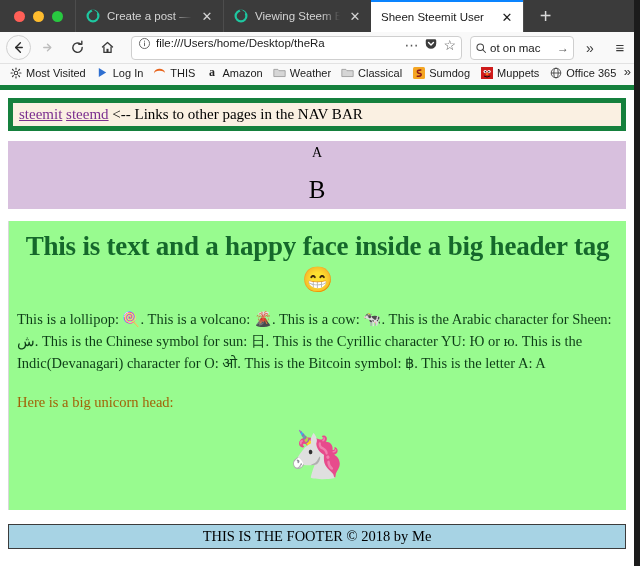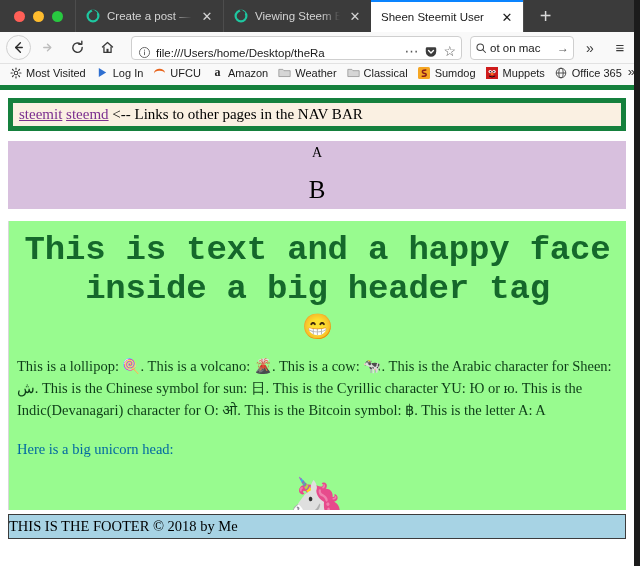--- a/index.html
+++ b/index.html
@@ -100,21 +100,21 @@
   }
   .navbtn.circled { border: 1px solid #d0d0d0; border-radius: 50%; width: 25px; height: 25px; }
   .navbtn.disabled { color: #bdbdbd; }
   .urlbar {
     flex: 1 1 auto;
     height: 24px;
     margin: 0 6px 0 8px;
     background: #fff;
     border: 1px solid #cfcfcf;
     border-radius: 4px;
-    display: flex; align-items: flex-end;
+    display: flex; align-items: flex-start;
     padding: 0 5px 0 6px;
     gap: 5px;
     overflow: hidden;
     min-width: 0;
   }
   .url-text {
     flex: 1 1 auto;
     font-size: 11.5px;
     color: #1b1b1b;
     white-space: nowrap;
@@ -193,53 +193,54 @@
   .lav-b { font-size: 25px; line-height: 30px; margin-top: 12px; font-weight: 400; }
 
   .greenbox {
     background: #98fb8f;
     border-left: 1px solid #d8d8d8;
     padding: 8px 6px 10px 6px;
     height: 289px;
     overflow: hidden;
   }
   .h1big {
-    font-family: Liberation Mono, monospace;
+    font-family: Liberation Serif, serif;
     font-weight: bold;
-    font-size: 34px;
+    font-size: 27px;
     color: #15682b;
     text-align: center;
     margin: 2px 0 0 0;
     line-height: 1.15;
     letter-spacing: -0.2px;
   }
   .emoji-row { text-align: center; font-size: 25px; line-height: 1.2; margin-top: 2px; }
   .body-p {
     font-family: "Liberation Serif", serif;
     font-size: 14.5px;
     color: #0d3d17;
     line-height: 22px;
     margin: 14px 2px 0 2px;
   }
   .p-unicorn {
     font-family: "Liberation Serif", serif;
     font-size: 14.5px;
-    color: #0369a1;
+    color: #a16207;
     margin: 20px 2px 10px 2px;
   }
   .unicorn-wrap { text-align: center; margin-top: 20px; font-size: 46px; line-height: 1; }
 
   .footer {
     background: #a7d3e4;
     border: 1px solid #3c3c3c;
+    text-align: center;
     font-family: "Liberation Serif", serif;
     font-size: 14.5px;
     color: #000;
     padding: 3px 0;
-    margin-top: 4px;
+    margin-top: 14px;
   }
 
   .rightedge {
     position: absolute;
     top: 0; right: 0;
     width: 6px; height: 566px;
     background: #1c1c1c;
   }
 </style>
 </head>
@@ -371,21 +372,21 @@
           </svg>
       </span>
       <span>Log In</span>
     </div>
     <div class="bm">
       <span class="bm-ico">
         <svg width="13" height="11" viewBox="0 0 14 12">
             <path d="M1 7 A6 4.6 0 0 1 13 6.2 A6.5 4 0 0 0 1 7 Z" fill="#e8641c"></path>
           </svg>
       </span>
-      <span>UFCU</span>
+      <span>THIS</span>
     </div>
     <div class="bm">
       <span class="bm-ico" style="font-weight:bold;color:#222;font-size:12px;font-family:'Liberation Serif',serif;">a</span>
       <span>Amazon</span>
     </div>
     <div class="bm">
       <span class="bm-ico">
         <svg width="13" height="11" viewBox="0 0 14 12">
             <path d="M0.8 2.6 H5.2 L6.4 4 H13.2 V10.4 H0.8 Z" fill="#d6d6d6" stroke="#8e8e8e" stroke-width="0.8"></path>
           </svg>

